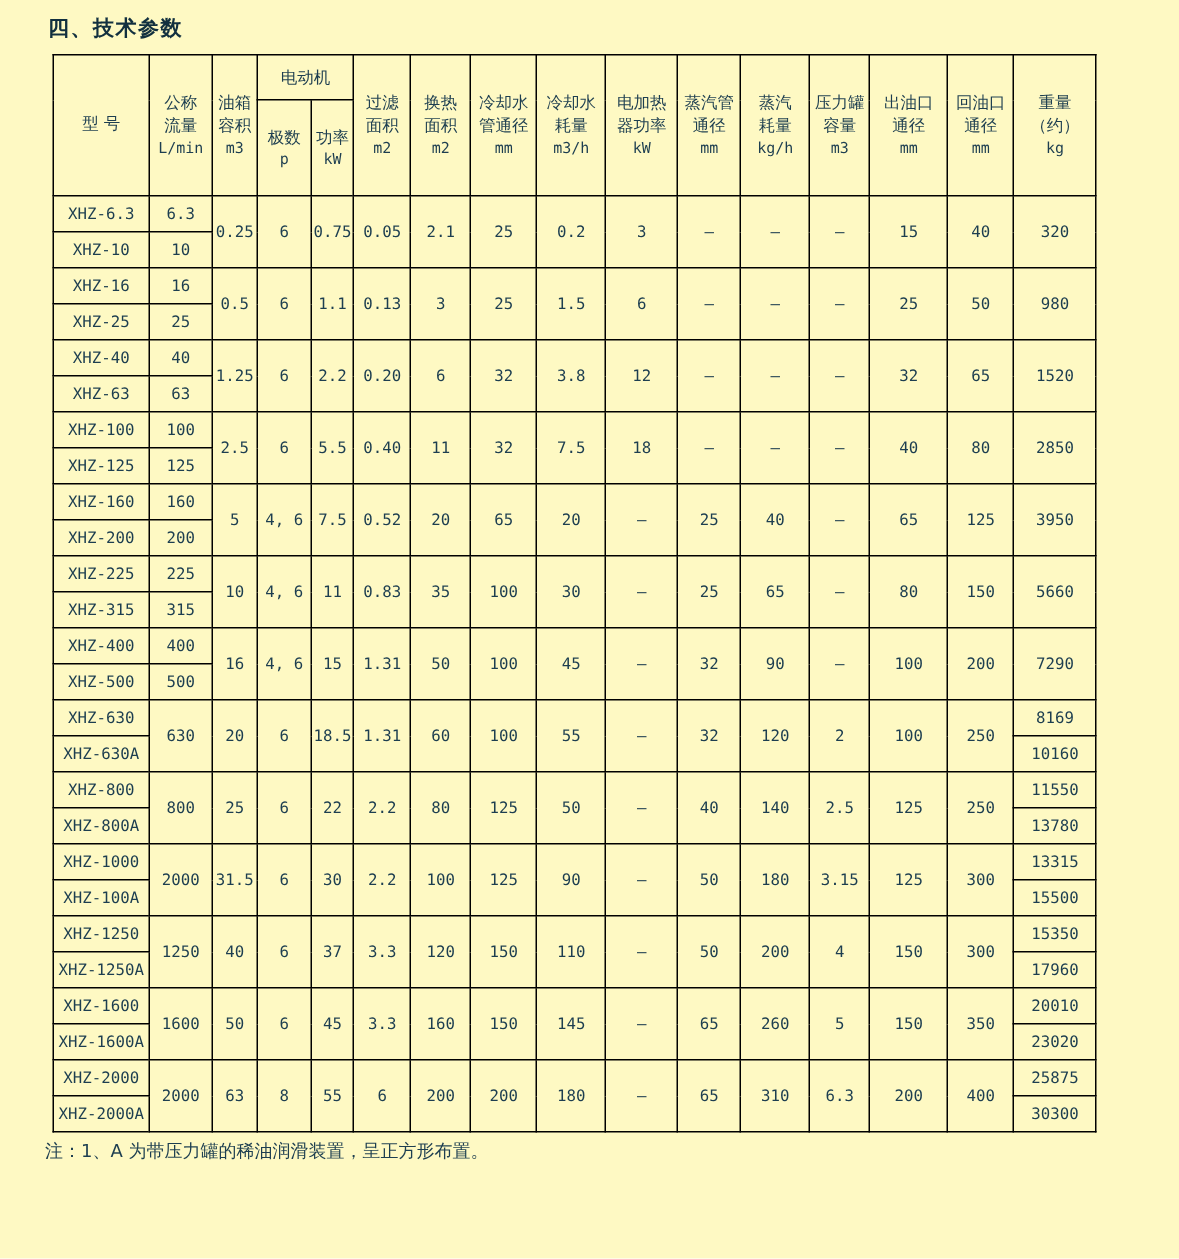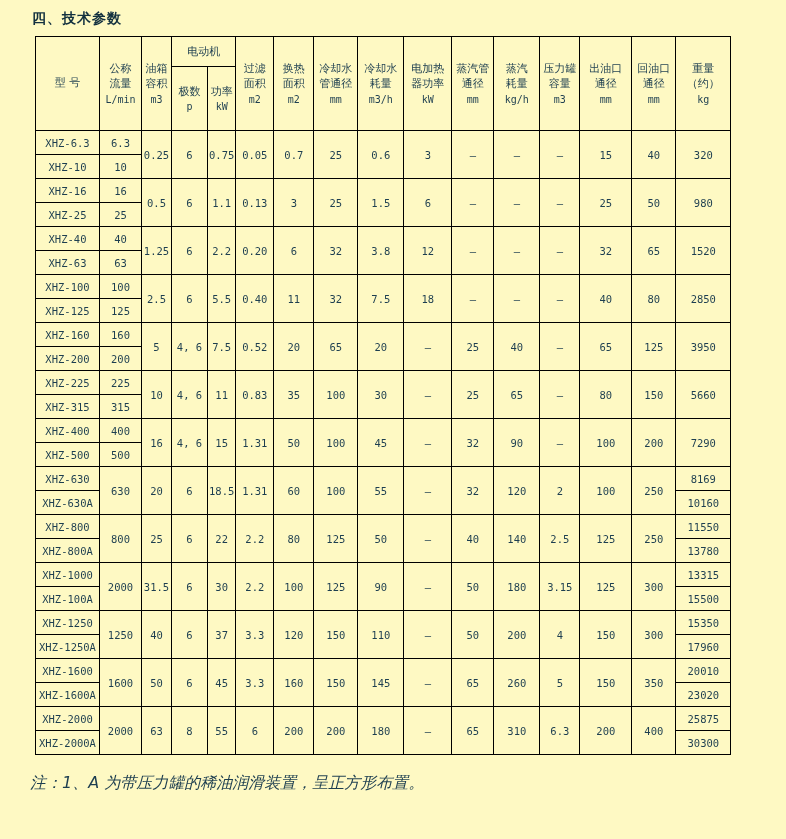--- a/index.html
+++ b/index.html
@@ -54,26 +54,25 @@
     font-family: "DejaVu Sans Mono", "DejaVu Sans", monospace;
   }
   table.specs tbody tr { height: 24px; }
   table.specs td {
     font-size: 10.5px;
     font-family: "DejaVu Sans Mono", "DejaVu Sans", monospace;
     color: #1d3e50;
     white-space: nowrap;
   }
   .notes {
-    margin-top: 14px;
+    margin-top: 2px;
     margin-left: 0px;
-    font-size: 16px;
+    font-size: 12px;
     color: #1d3e50;
     line-height: 1.75;
-    font-style: italic;
   }
   .note-line { white-space: pre; }
   .note-line.indent { padding-left: 2em; }
 </style>
 </head>
 <body>
 
 <div class="page">
   <div class="title">四、技术参数</div>
 
@@ -180,23 +179,23 @@
         </tr>
       </thead>
     <tbody id="tbody">
         <tr>
           <td>XHZ-6.3</td>
           <td>6.3</td>
           <td rowspan="2">0.25</td>
           <td rowspan="2">6</td>
           <td rowspan="2">0.75</td>
           <td rowspan="2">0.05</td>
-          <td rowspan="2">0.7</td>
-          <td rowspan="2">25</td>
-          <td rowspan="2">0.6</td>
+          <td rowspan="2">2.1</td>
+          <td rowspan="2">25</td>
+          <td rowspan="2">0.2</td>
           <td rowspan="2">3</td>
           <td rowspan="2">—</td>
           <td rowspan="2">—</td>
           <td rowspan="2">—</td>
           <td rowspan="2">15</td>
           <td rowspan="2">40</td>
           <td rowspan="2">320</td>
         </tr>
         <tr>
           <td>XHZ-10</td>

